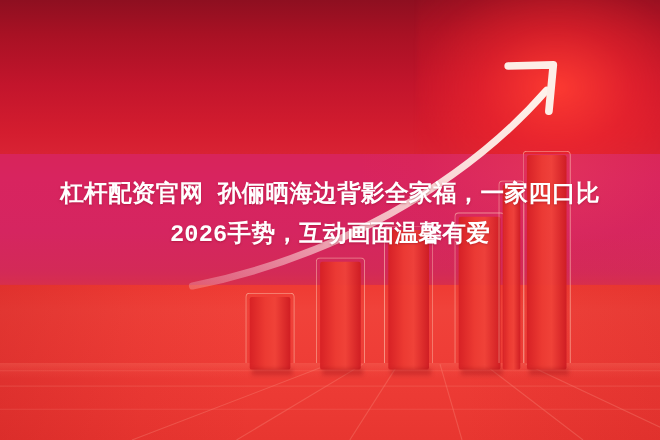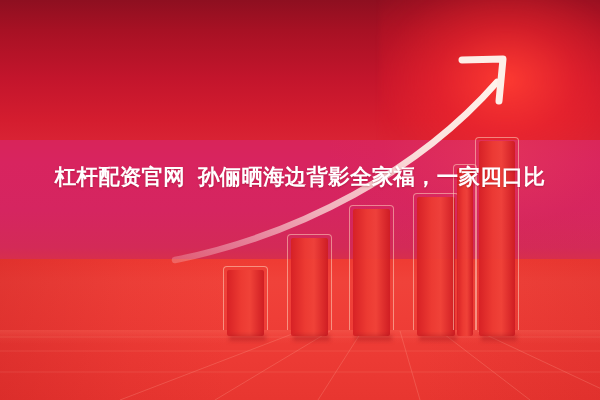--- a/index.html
+++ b/index.html
@@ -230,15 +230,16 @@
         <stop offset="70%" stop-color="#fdeae3" stop-opacity="0.95"></stop>
         <stop offset="100%" stop-color="#fff3ec" stop-opacity="1"></stop>
       </linearGradient>
     </defs>
     <path d="M 175,260 C 300,235 420,170 497,82" fill="none" stroke="url(#agrad)" stroke-width="6.5" stroke-linecap="round"></path>
     <path d="M 462,60 L 503,59 L 499,101" fill="none" stroke="#fdeee7" stroke-width="7" stroke-linecap="round" stroke-linejoin="round"></path>
   </svg>
 
   <div class="headline">
     <span class="l1">杠杆配资官网 孙俪晒海边背影全家福，一家四口比</span>
+    <span class="l2">2026手势，互动画面温馨有爱</span>
   </div>
 
 </div>
 
 </body></html>

